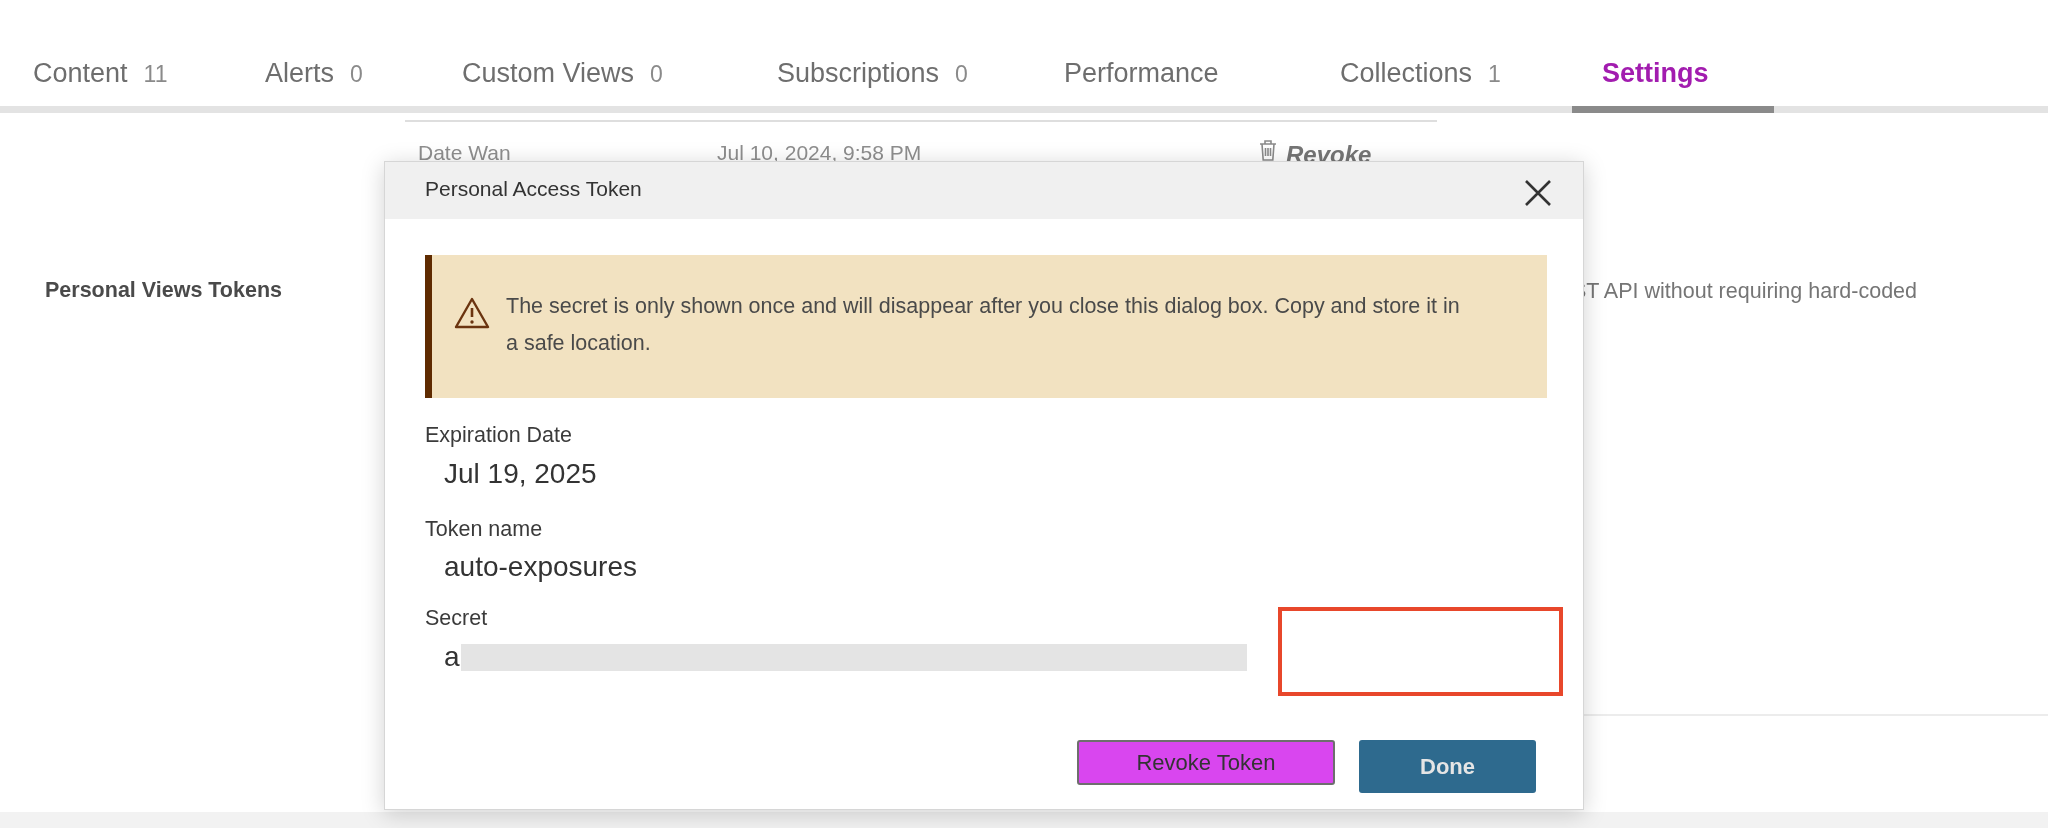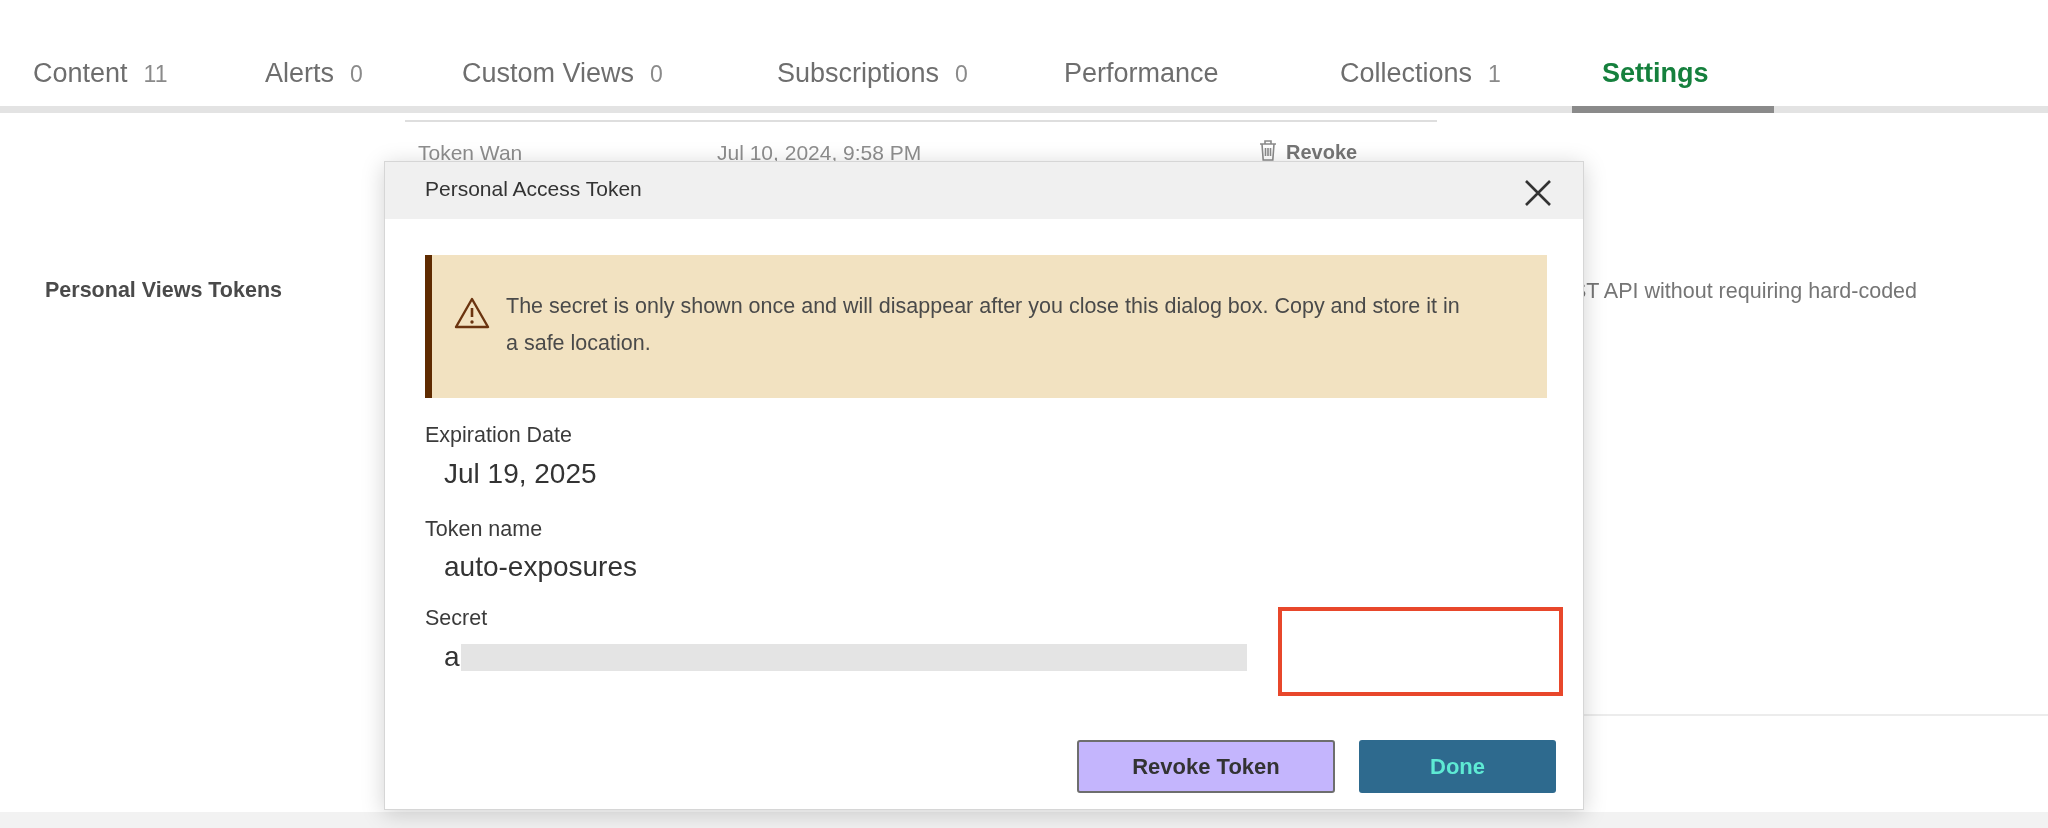--- a/index.html
+++ b/index.html
@@ -21,42 +21,42 @@
     top:58px;
     display:flex;align-items:baseline;
     font-size:27px;color:#6e6e6e;
     cursor:pointer;white-space:nowrap;
   }
   .tab .tab-count{
     margin-left:16px;
     font-size:23px;color:#8a8a8a;
   }
   .tab-count:empty{display:none;}
-  .tab.active{color:#15803d;font-weight:bold;}
+  .tab.active{color:#a21caf;font-weight:bold;}
   #tab-track{
     position:absolute;left:0;top:106px;width:2048px;height:7px;
     background:#e3e3e3;
   }
   #tab-indicator{
     position:absolute;left:1572px;top:106px;width:202px;height:7px;
     background:#8a8a8a;
   }
 
   
   #bg-row-divider{
     position:absolute;left:405px;top:120px;width:1032px;height:2px;
     background:#dedede;
   }
   .bg-row-text{
     position:absolute;top:141px;
     font-size:21px;color:#8e8e8e;white-space:nowrap;
   }
   #bg-row-owner{left:418px;}
   #bg-row-time{left:717px;}
-  #bg-row-action{left:1286px;color:#757575;font-weight:bold;font-size:20px;}
+  #bg-row-action{left:1286px;color:#757575;font-weight:bold;font-size:24px;font-style:italic;}
   #bg-trash{position:absolute;left:1258px;top:138px;width:20px;height:24px;}
   #bg-section-label{
     position:absolute;left:45px;top:278px;
     font-size:21.5px;font-weight:bold;color:#4a4a4a;white-space:nowrap;
   }
   #bg-description{
     position:absolute;left:1572px;top:279px;
     font-size:21.5px;color:#757575;white-space:nowrap;
   }
   #bg-section-divider{
@@ -133,33 +133,33 @@
     cursor:pointer;
   }
   #annotation-rect{
     position:absolute;left:893px;top:445px;width:285px;height:89px;
     border:4px solid #e8472b;
     box-sizing:border-box;
     pointer-events:none;
   }
   
   #revoke-btn{
-    position:absolute;left:692px;top:578px;width:258px;height:53px;
-    background:#c4b5fd;
+    position:absolute;left:692px;top:578px;width:258px;height:45px;
+    background:#d946ef;
     border:2px solid #6e6e6e;border-radius:3px;
     box-sizing:border-box;
-    font-size:22px;font-weight:bold;color:#333333;
+    font-size:22px;font-weight:normal;color:#333333;
     display:flex;align-items:center;justify-content:center;
     cursor:pointer;
   }
   #done-btn{
-    position:absolute;left:974px;top:578px;width:197px;height:53px;
+    position:absolute;left:974px;top:578px;width:177px;height:53px;
     background:#2e6a8e;
     border:none;border-radius:3px;
-    font-size:22px;font-weight:bold;color:#5eead4;
+    font-size:22px;font-weight:bold;color:#e5e5e5;
     display:flex;align-items:center;justify-content:center;
     cursor:pointer;
   }
 </style>
 </head>
 <body>
 
 <div id="canvas">
 
   <div class="tab" style="left:33px">
@@ -187,21 +187,21 @@
     <span class="tab-count">1</span>
   </div>
   <div class="tab active" style="left:1602px">
     <span>Settings</span>
 
   </div>
   <div id="tab-track"></div>
   <div id="tab-indicator"></div>
 
   <div id="bg-row-divider"></div>
-  <div id="bg-row-owner" class="bg-row-text">Token Wan</div>
+  <div id="bg-row-owner" class="bg-row-text">Date Wan</div>
   <div id="bg-row-time" class="bg-row-text">Jul 10, 2024, 9:58 PM</div>
   <div id="bg-trash">
     <svg width="20" height="24" viewBox="0 0 20 24">
       <path d="M2 6 h16 M7 6 V3 h6 v3 M4 6 l1.2 16 h9.6 L16 6 M7.5 10 v8 M10 10 v8 M12.5 10 v8" fill="none" stroke="#8a8a8a" stroke-width="1.6"></path>
     </svg>
   </div>
   <div id="bg-row-action" class="bg-row-text">Revoke</div>
   <div id="bg-section-label">Personal Views Tokens</div>
   <div id="bg-description">ST API without requiring hard-coded</div>
   <div id="bg-section-divider"></div>

